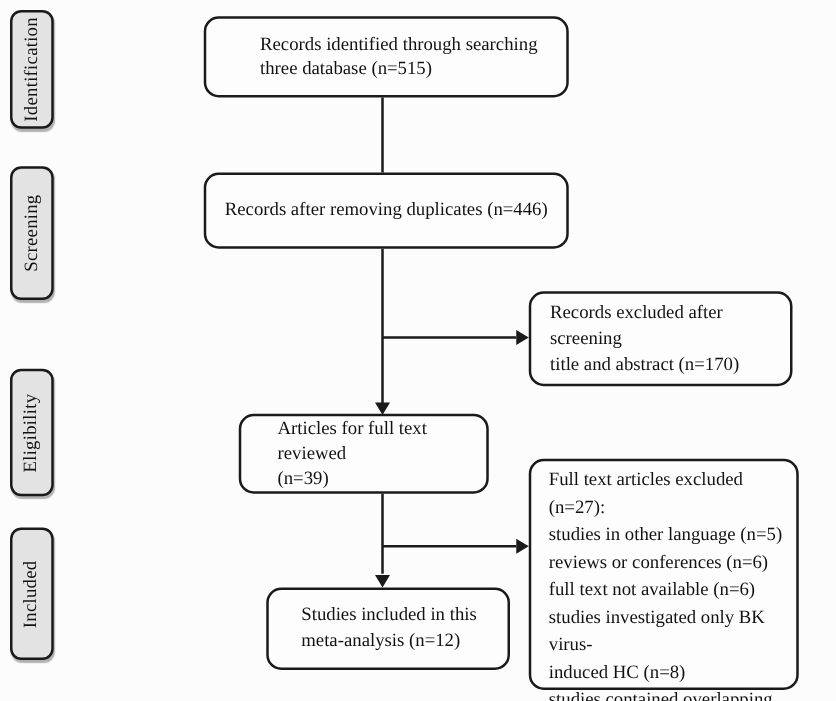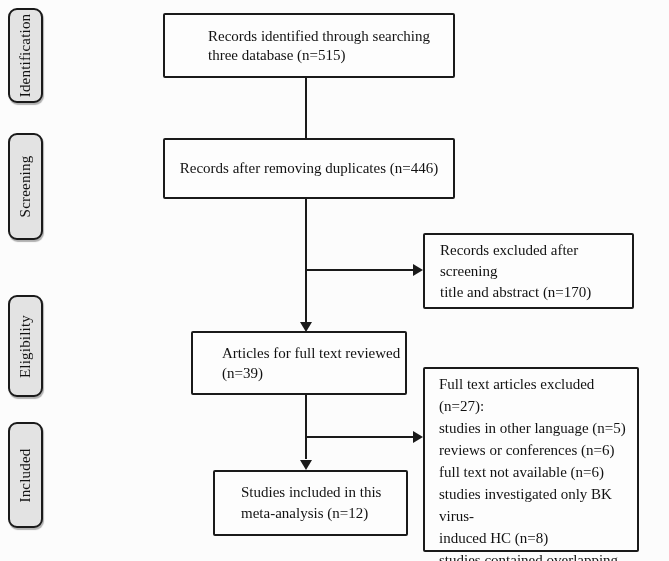--- a/index.html
+++ b/index.html
@@ -39,35 +39,35 @@
   .stage-identification { top: 8px;   height: 95px;  }
   .stage-screening      { top: 133px; height: 107px; }
   .stage-eligibility    { top: 295px; height: 102px; }
   .stage-included       { top: 422px; height: 106px; }
 
   
   .fbox {
     position: absolute;
     background: #fdfdfd;
     border: 2px solid #1a1a1a;
-    border-radius: 2px;
+    border-radius: 12px;
     box-sizing: border-box;
     display: flex;
     align-items: center;
     font-size: 15px;
   }
   .fbox .txt {
     white-space: pre-line;
     line-height: 19px;
   }
   .box-identified { left: 163px; top: 13px;  width: 292px; height: 65px; padding-left: 43px; }
   .box-duplicates { left: 163px; top: 138px; width: 292px; height: 61px; justify-content: center; text-align: center; }
   .box-excluded-screening { left: 423px; top: 233px; width: 211px; height: 76px; padding-left: 15px; }
   .box-excluded-screening .txt { line-height: 21px; }
-  .box-fulltext   { left: 191px; top: 331px; width: 216px; height: 64px; padding-left: 29px; }
+  .box-fulltext   { left: 191px; top: 331px; width: 200px; height: 64px; padding-left: 29px; }
   .box-fulltext .txt { line-height: 20px; }
   .box-excluded-fulltext { left: 423px; top: 367px; width: 216px; height: 185px; align-items: flex-start; padding: 4px 10px 4px 14px; }
   .box-excluded-fulltext .txt { line-height: 22px; }
   .box-included   { left: 213px; top: 470px; width: 195px; height: 66px; padding-left: 26px; }
   .box-included .txt { line-height: 21px; }
 
   
   .line {
     position: absolute;
     background: #1a1a1a;

